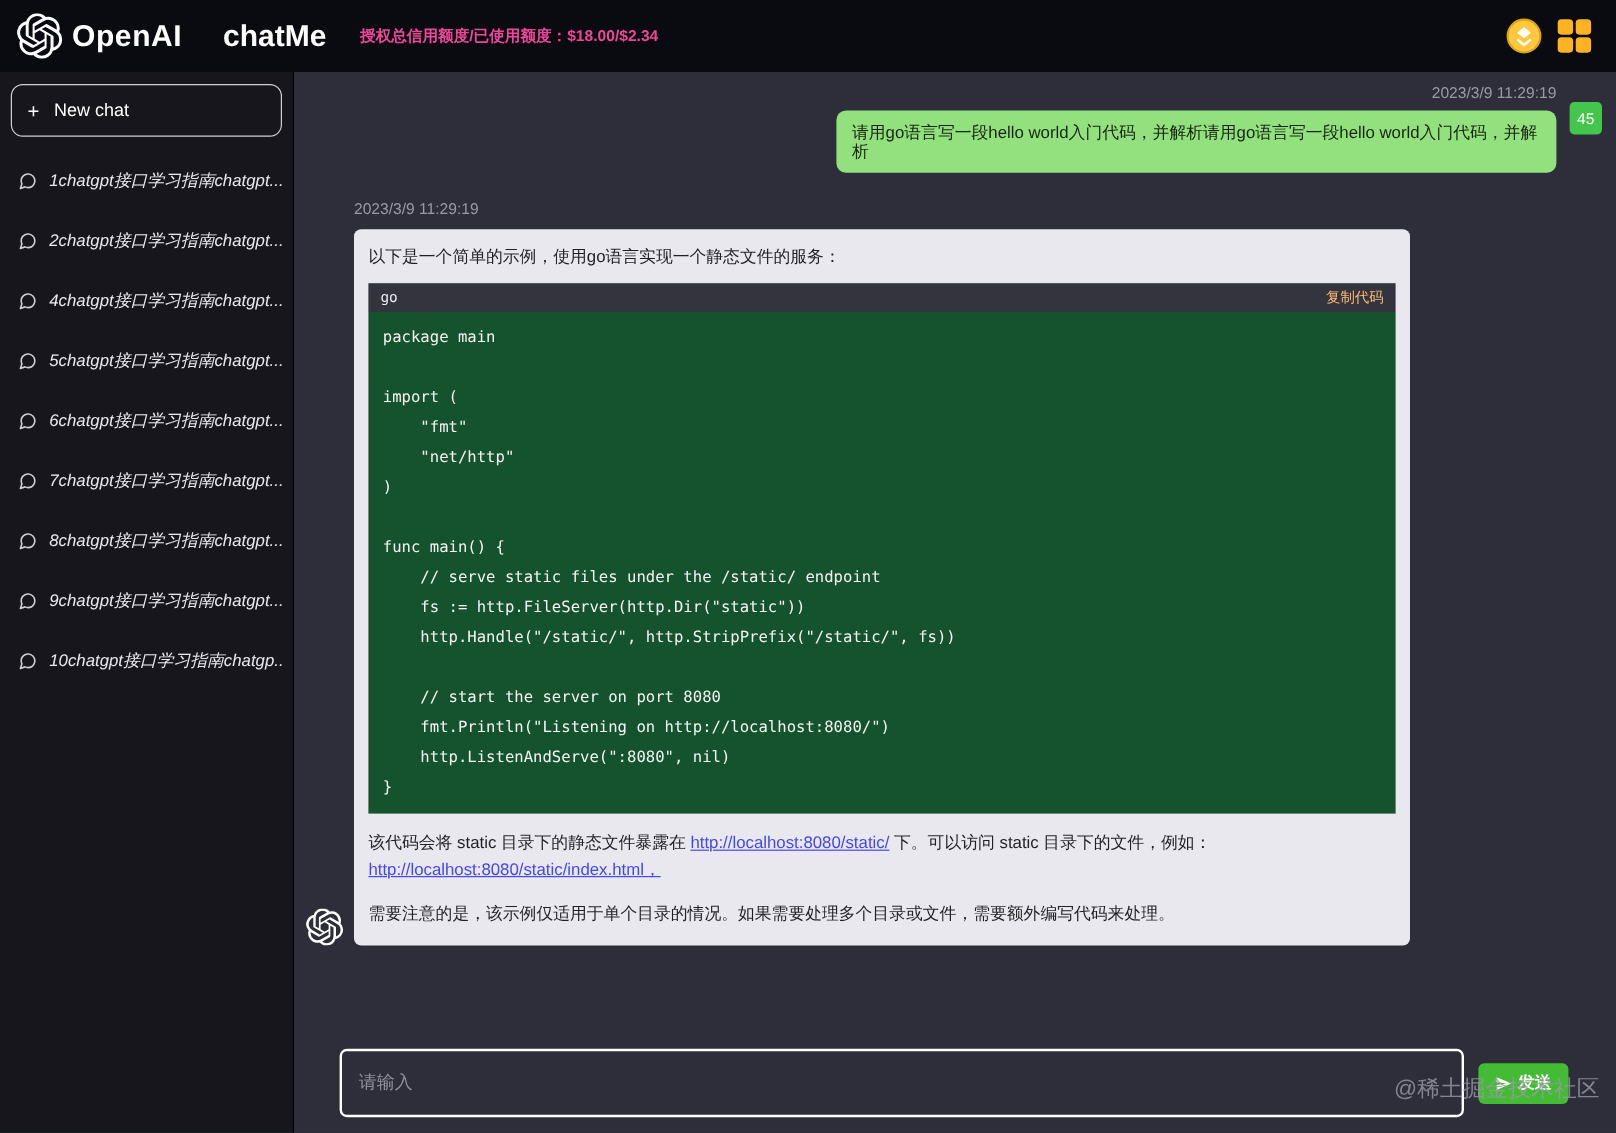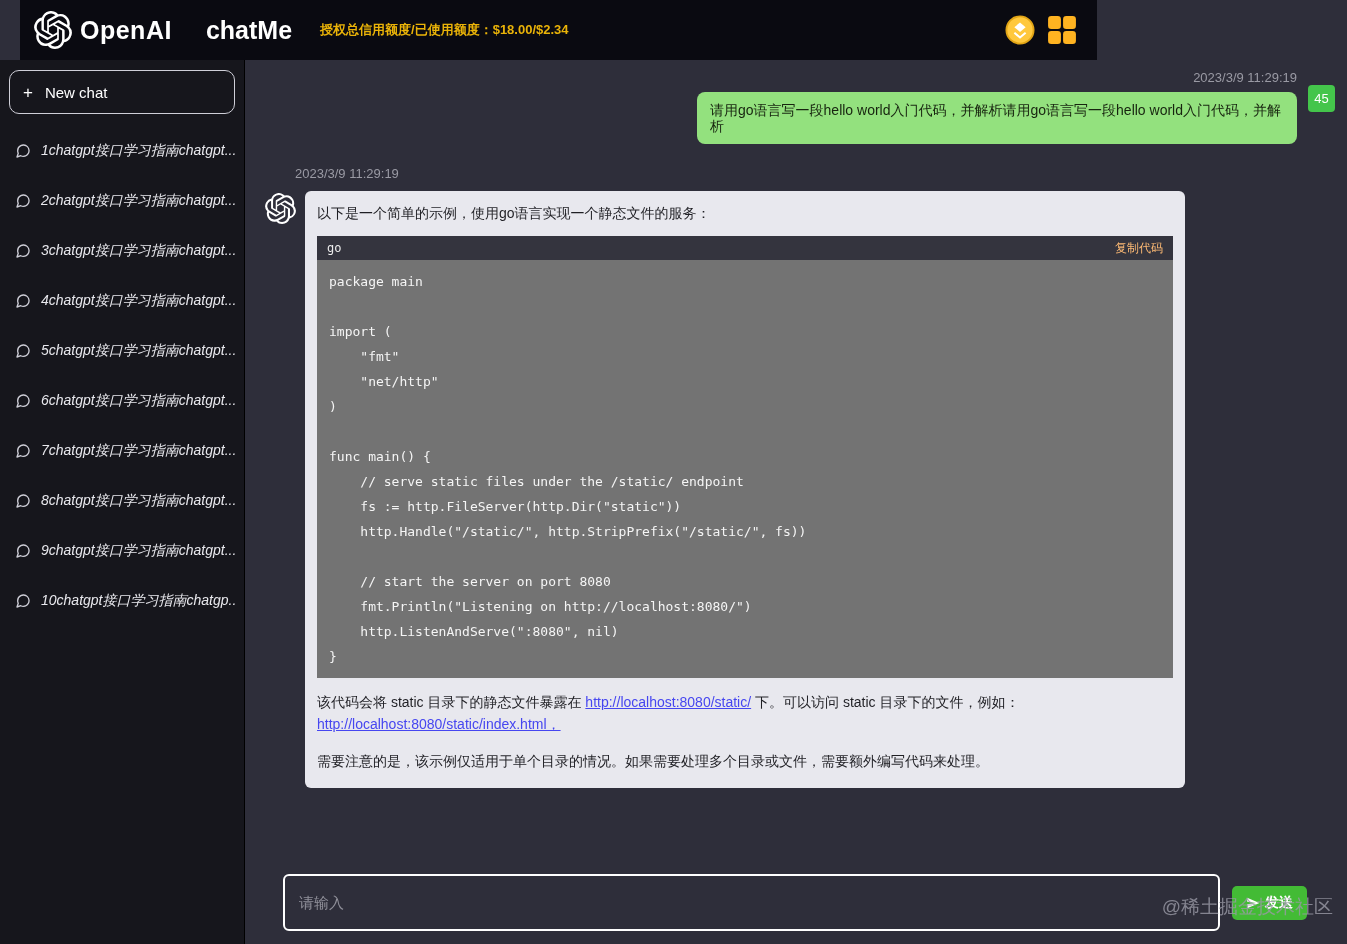--- a/index.html
+++ b/index.html
@@ -7,29 +7,29 @@
   body {
     font-family:"Liberation Sans", sans-serif;
     background:#2e2e3a;
     overflow:hidden;
     position:relative;
     color:#fff;
   }
 
   
   .header {
-    position:absolute; top:0; left:0; width:1077px; height:60px;
+    position:absolute; top:0; left:0; width:1347px; height:60px;
     background:#0a0a11; display:flex; align-items:center;
-    padding:0 20px 0 14px; z-index:20;margin-left:20px;
+    padding:0 20px 0 14px; z-index:20;
   }
   .brand { display:flex; align-items:center; gap:8px; }
   .brand svg { width:38px; height:38px; fill:#fff; }
   .brand-name { font-size:25px; font-weight:bold; color:#fff; letter-spacing:.5px; }
   .app-name { font-size:25px; font-weight:bold; color:#fff; margin-left:34px; }
-  .credit { color:#eab308; font-size:13px; margin-left:28px; font-weight:600; }
+  .credit { color:#ec4899; font-size:13px; margin-left:28px; font-weight:600; }
   .header-icons { margin-left:auto; display:flex; align-items:center; gap:12px; }
   .hicon { width:30px; height:30px; cursor:pointer; }
   .hicon svg { width:100%; height:100%; display:block; }
 
   
   .sidebar {
     position:absolute; top:60px; left:0; width:245px; height:884px;
     background:#16161c; border-right:1px solid #000; padding:10px 9px;
     overflow:hidden;
   }
@@ -62,39 +62,39 @@
     background:#93e17e; color:#17240f; font-size:14px;
     padding:10px 13px; border-radius:8px; max-width:600px; line-height:1.15;
   }
   .count-badge {
     width:27px; height:27px; background:#44c54b; color:#fff; border-radius:4px;
     display:flex; align-items:center; justify-content:center;
     font-size:13px; margin-top:-7px; flex:none;
   }
 
   .ts-assistant { padding-left:49px; margin:22px 0 10px; }
-  .assistant-row { display:flex; align-items:flex-start; padding-left:19px; }
+  .assistant-row { display:flex; align-items:flex-end; padding-left:9px; }
   .assistant-avatar { width:31px; height:31px; margin-right:9px; margin-top:2px; flex:none; }
   .assistant-avatar svg { width:31px; height:31px; fill:#fff; display:block; }
   .card {
     width:880px; background:#e8e8ee; border-radius:6px;
     padding:14px 12px 16px; color:#1f1f24; font-size:14px;
   }
   .card .intro { margin-bottom:13px; }
 
   .codeblock { margin-bottom:14px; }
   .code-header {
     height:24px; background:#34343e; color:#ececec;
     display:flex; align-items:center; justify-content:space-between;
     padding:0 10px; font-size:12px;
   }
   .code-lang { font-family:"DejaVu Sans Mono", monospace; }
   .copy-btn { cursor:pointer; color:#fdba74; }
   .code-body {
-    background:#737373; color:#f5f5f5;
+    background:#14532d; color:#f5f5f5;
     font-family:"DejaVu Sans Mono", monospace;
     font-size:13px; line-height:25px; padding:9px 12px;
     white-space:pre; overflow-x:auto;
   }
 
   .outro { line-height:1.55; margin-bottom:15px; }
   .outro a { color:#4646f0; text-decoration:underline; cursor:pointer;margin-top:42px; }
   .note { line-height:1.55; }
 
   
@@ -174,28 +174,20 @@
           </svg>
         </span>
       <span>2chatgpt接口学习指南chatgpt...</span>
     </div>
     <div class="chat-item">
       <span class="ci-icon">
           <svg viewBox="0 0 24 24" fill="none" stroke="currentColor" stroke-width="2" stroke-linecap="round" stroke-linejoin="round">
             <path d="M21 11.5a8.38 8.38 0 0 1-.9 3.8 8.5 8.5 0 0 1-7.6 4.7 8.38 8.38 0 0 1-3.8-.9L3 21l1.9-5.7a8.38 8.38 0 0 1-.9-3.8 8.5 8.5 0 0 1 4.7-7.6 8.38 8.38 0 0 1 3.8-.9h.5a8.48 8.48 0 0 1 8 8v.5z"></path>
           </svg>
         </span>
-      <span>3chatgpt接口学习指南chatgpt...</span>
-    </div>
-    <div class="chat-item">
-      <span class="ci-icon">
-          <svg viewBox="0 0 24 24" fill="none" stroke="currentColor" stroke-width="2" stroke-linecap="round" stroke-linejoin="round">
-            <path d="M21 11.5a8.38 8.38 0 0 1-.9 3.8 8.5 8.5 0 0 1-7.6 4.7 8.38 8.38 0 0 1-3.8-.9L3 21l1.9-5.7a8.38 8.38 0 0 1-.9-3.8 8.5 8.5 0 0 1 4.7-7.6 8.38 8.38 0 0 1 3.8-.9h.5a8.48 8.48 0 0 1 8 8v.5z"></path>
-          </svg>
-        </span>
       <span>4chatgpt接口学习指南chatgpt...</span>
     </div>
     <div class="chat-item">
       <span class="ci-icon">
           <svg viewBox="0 0 24 24" fill="none" stroke="currentColor" stroke-width="2" stroke-linecap="round" stroke-linejoin="round">
             <path d="M21 11.5a8.38 8.38 0 0 1-.9 3.8 8.5 8.5 0 0 1-7.6 4.7 8.38 8.38 0 0 1-3.8-.9L3 21l1.9-5.7a8.38 8.38 0 0 1-.9-3.8 8.5 8.5 0 0 1 4.7-7.6 8.38 8.38 0 0 1 3.8-.9h.5a8.48 8.48 0 0 1 8 8v.5z"></path>
           </svg>
         </span>
       <span>5chatgpt接口学习指南chatgpt...</span>
     </div>

